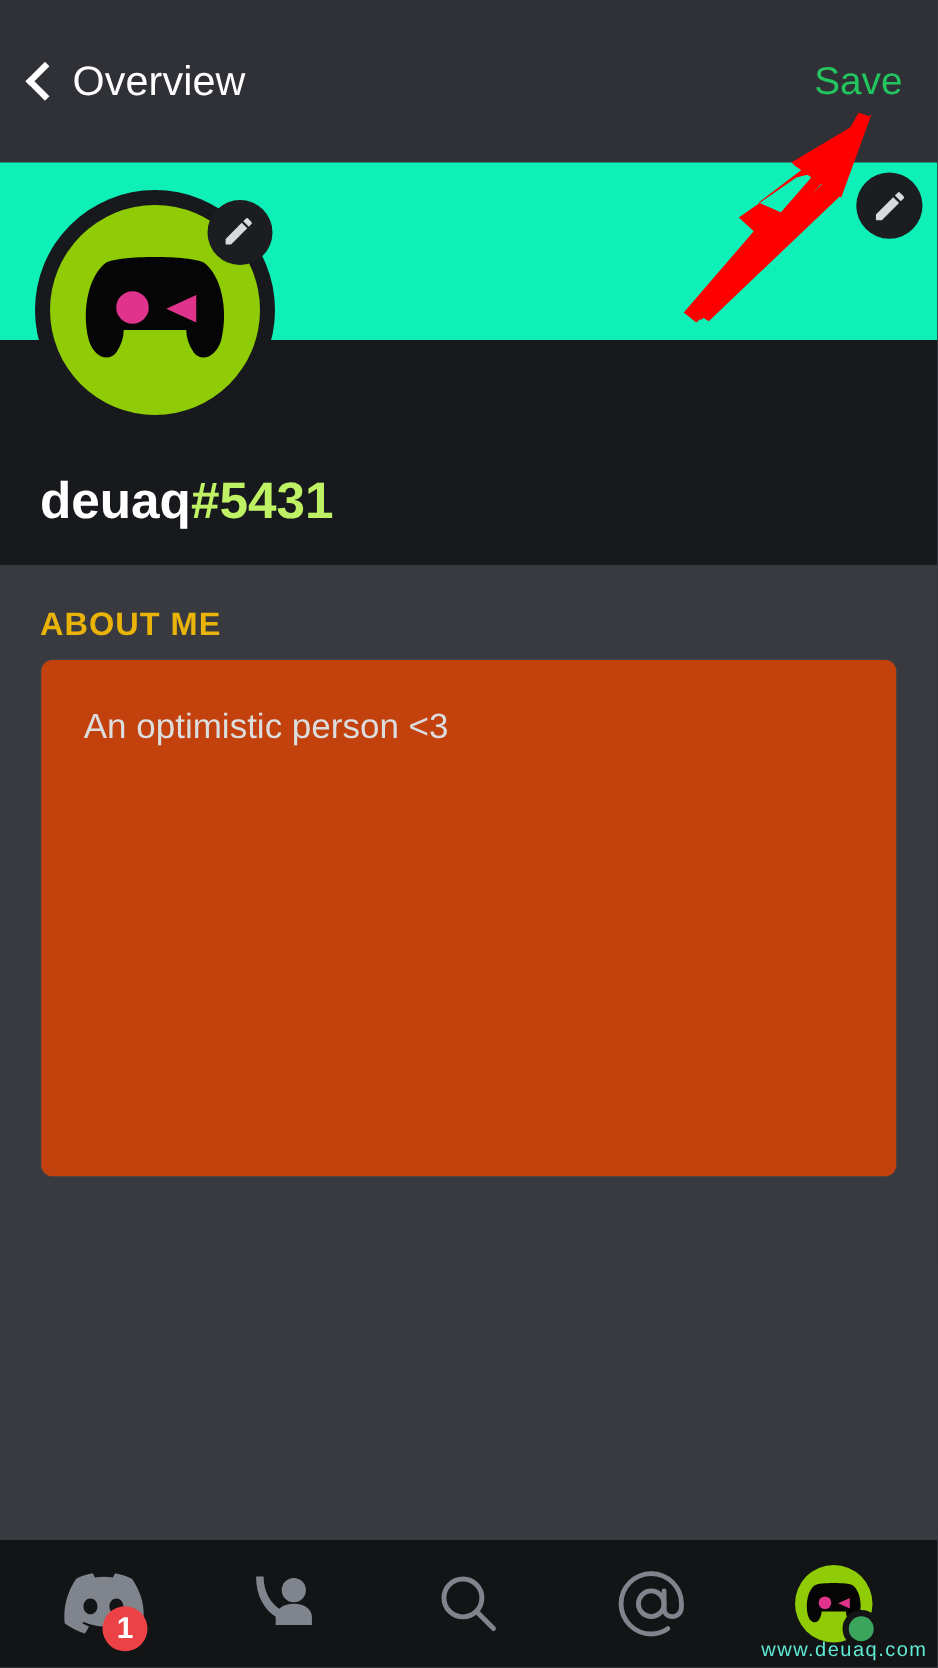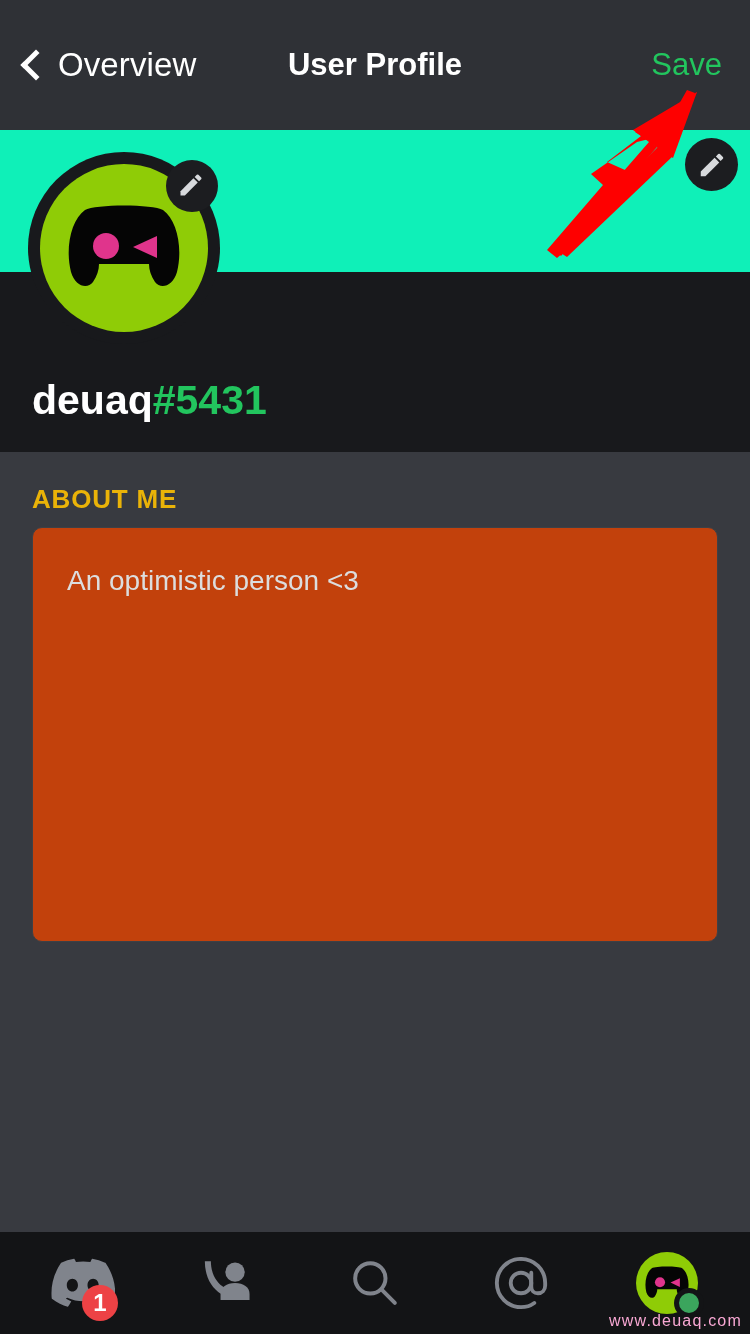--- a/index.html
+++ b/index.html
@@ -147,21 +147,21 @@
     z-index: 4;
   }
   .username {
     position: absolute;
     left: 32px; bottom: 28px;
     font-size: 41px;
     font-weight: bold;
     white-space: nowrap;
   }
   .u-name { color: #ffffff; }
-  .u-tag  { color: #22c55e; }
+  .u-tag  { color: #bef264; }
 
   
   .about-label {
     position: absolute;
     left: 32px; top: 484px;
     color: #eab308;
     font-size: 26px;
     font-weight: bold;
     letter-spacing: 0.8px;
   }
@@ -242,37 +242,36 @@
     right: -6px; bottom: -4px;
     width: 30px; height: 30px;
     border-radius: 50%;
     background: #3ba55d;
     border: 5px solid #131416;
   }
 
   .watermark {
     position: absolute;
     right: 8px; bottom: 4px;
-    color: #f9a8d4;
+    color: #5eead4;
     font-size: 16px;
     letter-spacing: 1.2px;
     z-index: 6;
   }
 </style>
 </head>
 <body>
 
 <div id="app">
 
   <div class="header">
     <div class="back-group">
       <span class="chev"></span>
       <span class="back-label">Overview</span>
     </div>
-    <div class="header-title">User Profile</div>
     <div class="save-btn">Save</div>
   </div>
 
   <div class="banner">
     <div class="banner-edit">
       <span class="pencil">
         <svg width="30" height="30" viewBox="0 0 24 24">
           <path d="M3 17.25V21h3.75L17.81 9.94l-3.75-3.75L3 17.25z" fill="#d8dadd"></path>
           <path d="M20.71 7.04a1 1 0 0 0 0-1.41l-2.34-2.34a1 1 0 0 0-1.41 0l-1.83 1.83 3.75 3.75 1.83-1.83z" fill="#d8dadd"></path>
         </svg>

